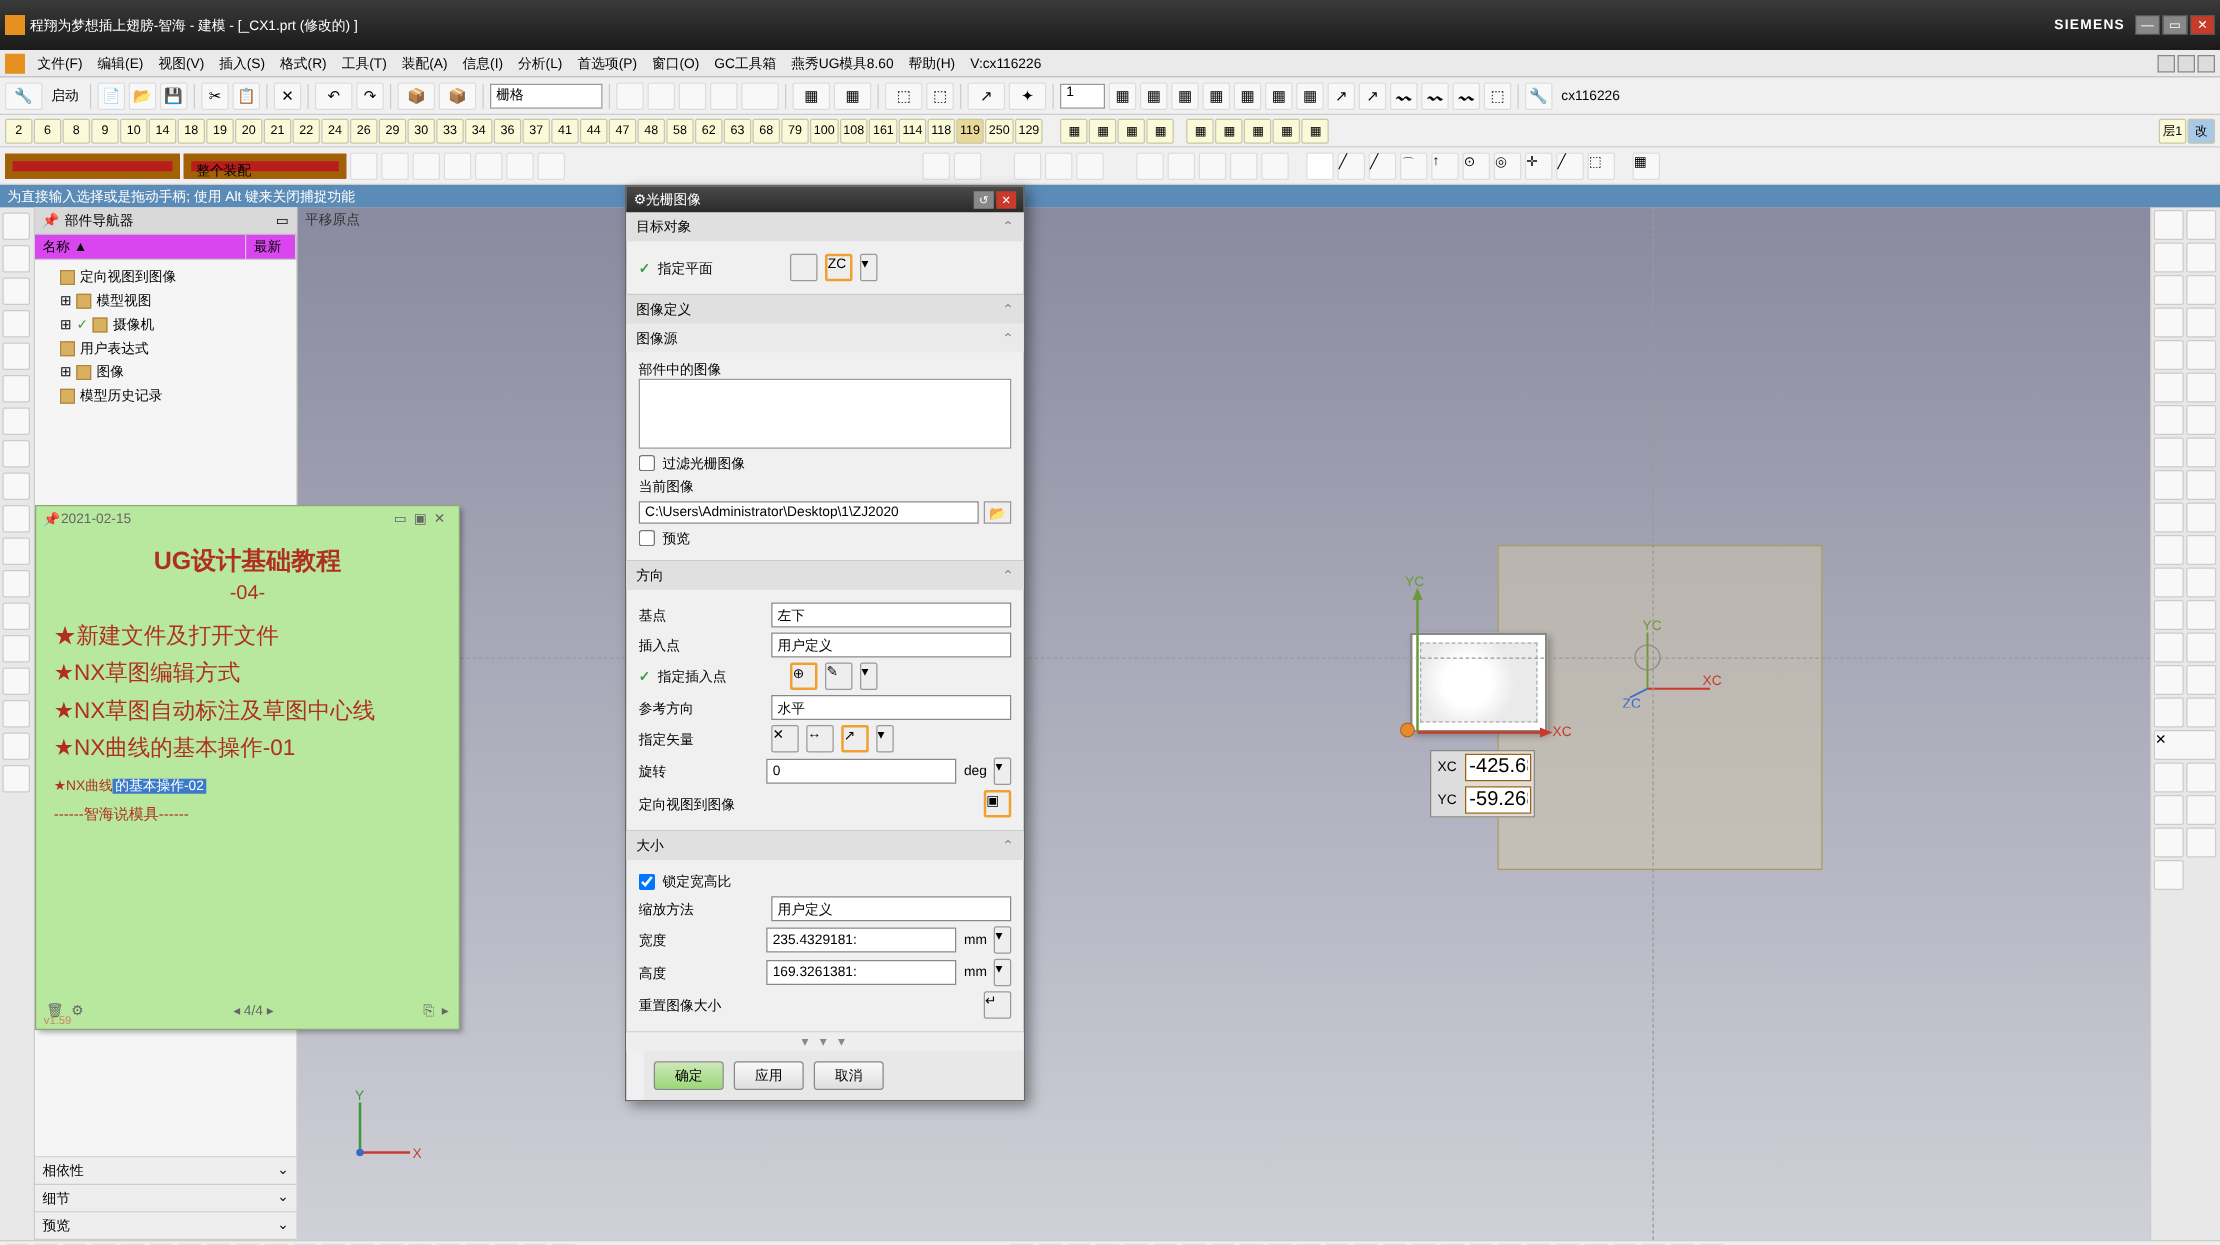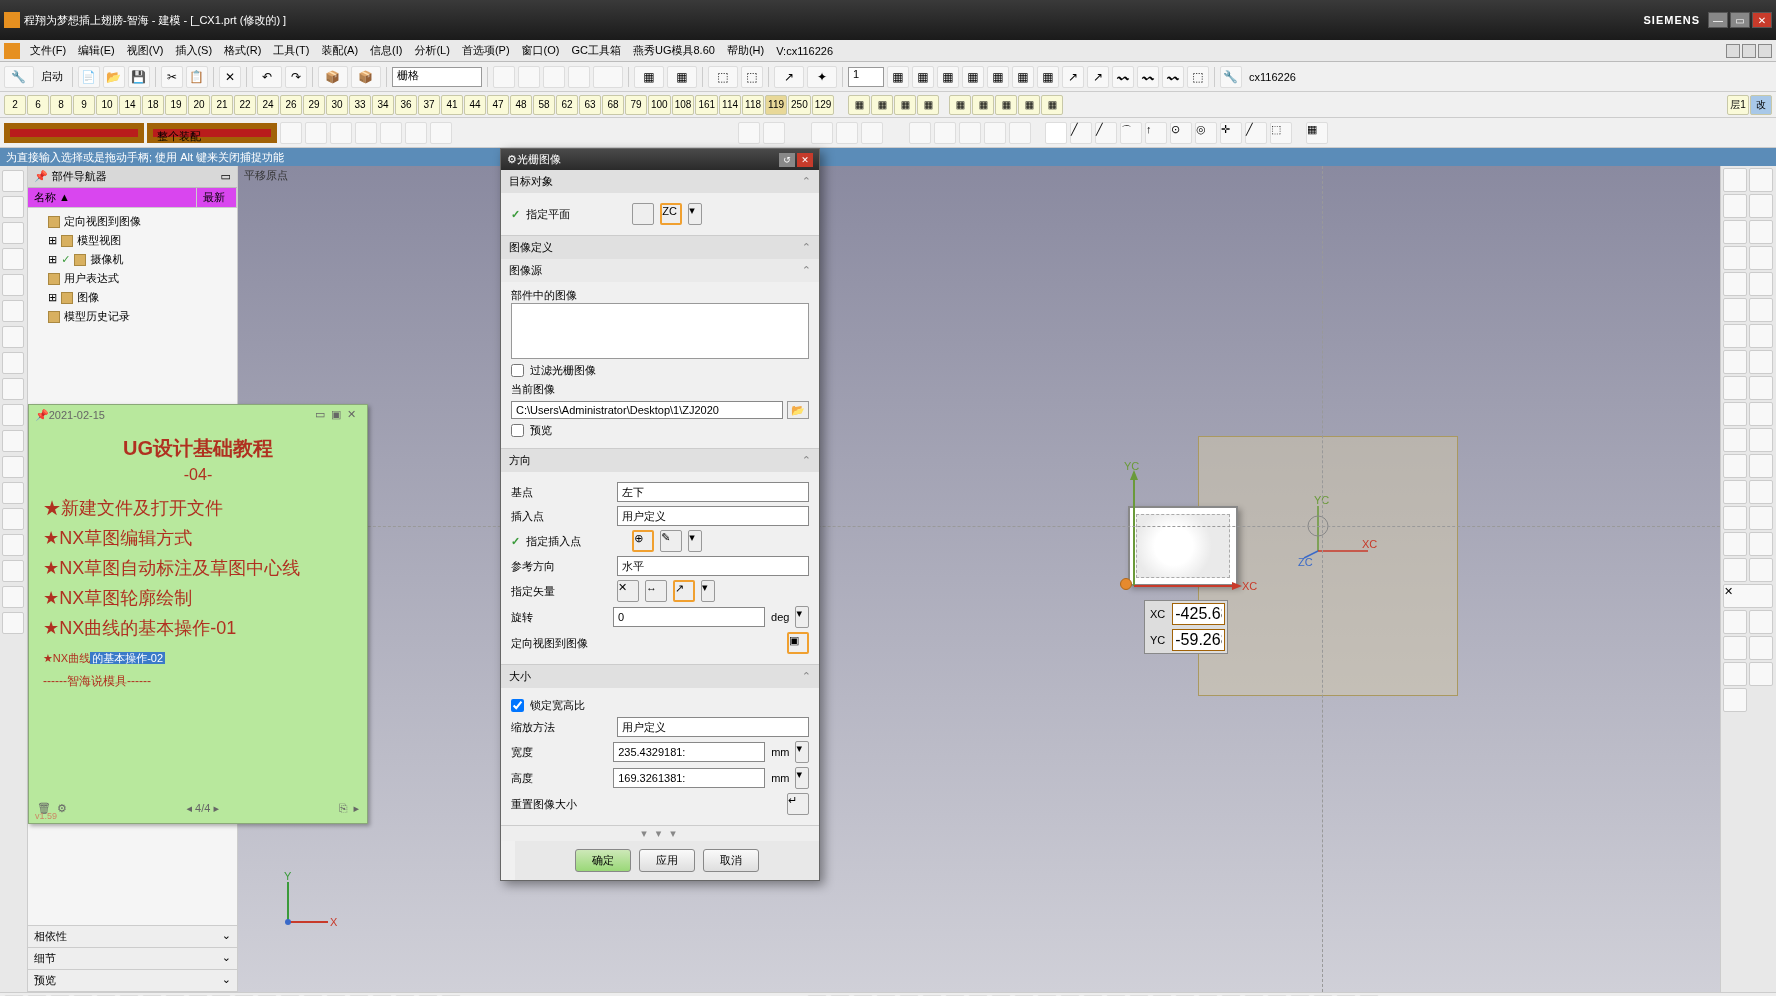--- a/index.html
+++ b/index.html
@@ -79,21 +79,21 @@
 .dialog .frow .flbl{width:100px;}
 .dialog .frow .fcombo{flex:1;border:1px solid #888;background:#fff;padding:2px 4px;height:20px;}
 .dialog .frow .finput{flex:1;border:1px solid #888;background:#fff;padding:2px 4px;height:20px;}
 .dialog .frow .fbtn{width:22px;height:22px;border:1px solid #999;background:#eee;border-radius:2px;}
 .dialog .frow .fbtn.hl{border:2px solid #f0a030;}
 .dialog .frow .check{color:#3a9a3a;font-weight:bold;}
 .dialog .textarea{width:100%;height:56px;border:1px solid #999;background:#fff;}
 .dialog .pathrow{display:flex;gap:4px;margin:4px 0;}
 .dialog .pathrow input{flex:1;border:1px solid #888;padding:2px 4px;background:#fff;}
 .dialog .pathrow button{width:22px;border:1px solid #999;background:#eee;}
-.dialog .dbtns{display:flex;justify-content:center;gap:8px;padding:8px;background:#e8e8e8;margin-left:14px;}
+.dialog .dbtns{display:flex;gap:8px;padding:8px;background:#e8e8e8;margin-left:14px;}
 .dialog .dbtns button{padding:3px 16px;border:1px solid #888;background:linear-gradient(#fafafa,#dedede);border-radius:3px;}
 .dialog .dbtns button.primary{background:linear-gradient(#cde8b8,#9ad878);}
 .dialog .grip{text-align:center;color:#888;letter-spacing:3px;padding:1px;background:#eee;}
 .rtoolcol{width:56px;background:#e8e8e8;display:flex;flex-wrap:wrap;align-content:flex-start;gap:2px;padding:2px;border-left:1px solid #ccc;}
 .rtoolcol .rtb{width:24px;height:24px;border:1px solid #ccc;background:#f8f8f8;border-radius:2px;}
 .rtoolcol .rtb.wide{width:50px;}
 .statusbar{height:22px;background:#eee;display:flex;align-items:center;padding:0 4px;border-top:1px solid #ccc;gap:3px;}
 .statusbar .sb{width:20px;height:18px;border:1px solid #ddd;background:#f8f8f8;border-radius:2px;}
 .statusbar .sbtext{padding:0 6px;}
 </style>
@@ -493,21 +493,20 @@
     <span class="sbtn">▭</span>
     <span class="sbtn">▣</span>
     <span class="sbtn">✕</span>
   </div>
   <div class="sbody">
     <div class="stitle">UG设计基础教程</div>
     <div class="ssub">-04-</div>
     <div class="sline">★新建文件及打开文件</div>
     <div class="sline">★NX草图编辑方式</div>
     <div class="sline">★NX草图自动标注及草图中心线</div>
-    <div class="sline">★NX草图轮廓绘制</div>
     <div class="sline">★NX曲线的基本操作-01</div>
     <div class="sline"><span>★NX曲线</span><span class="hl">的基本操作-02</span></div>
     <div class="ssig">------智海说模具------</div>
   </div>
   <div class="sfoot">
     <span>🗑</span>
     <span style="margin-left:6px">⚙</span>
     <span class="spage"><span>◂</span> <span>4/4</span> <span>▸</span></span>
     <span>⎘</span>
     <span style="margin-left:6px">▸</span>

